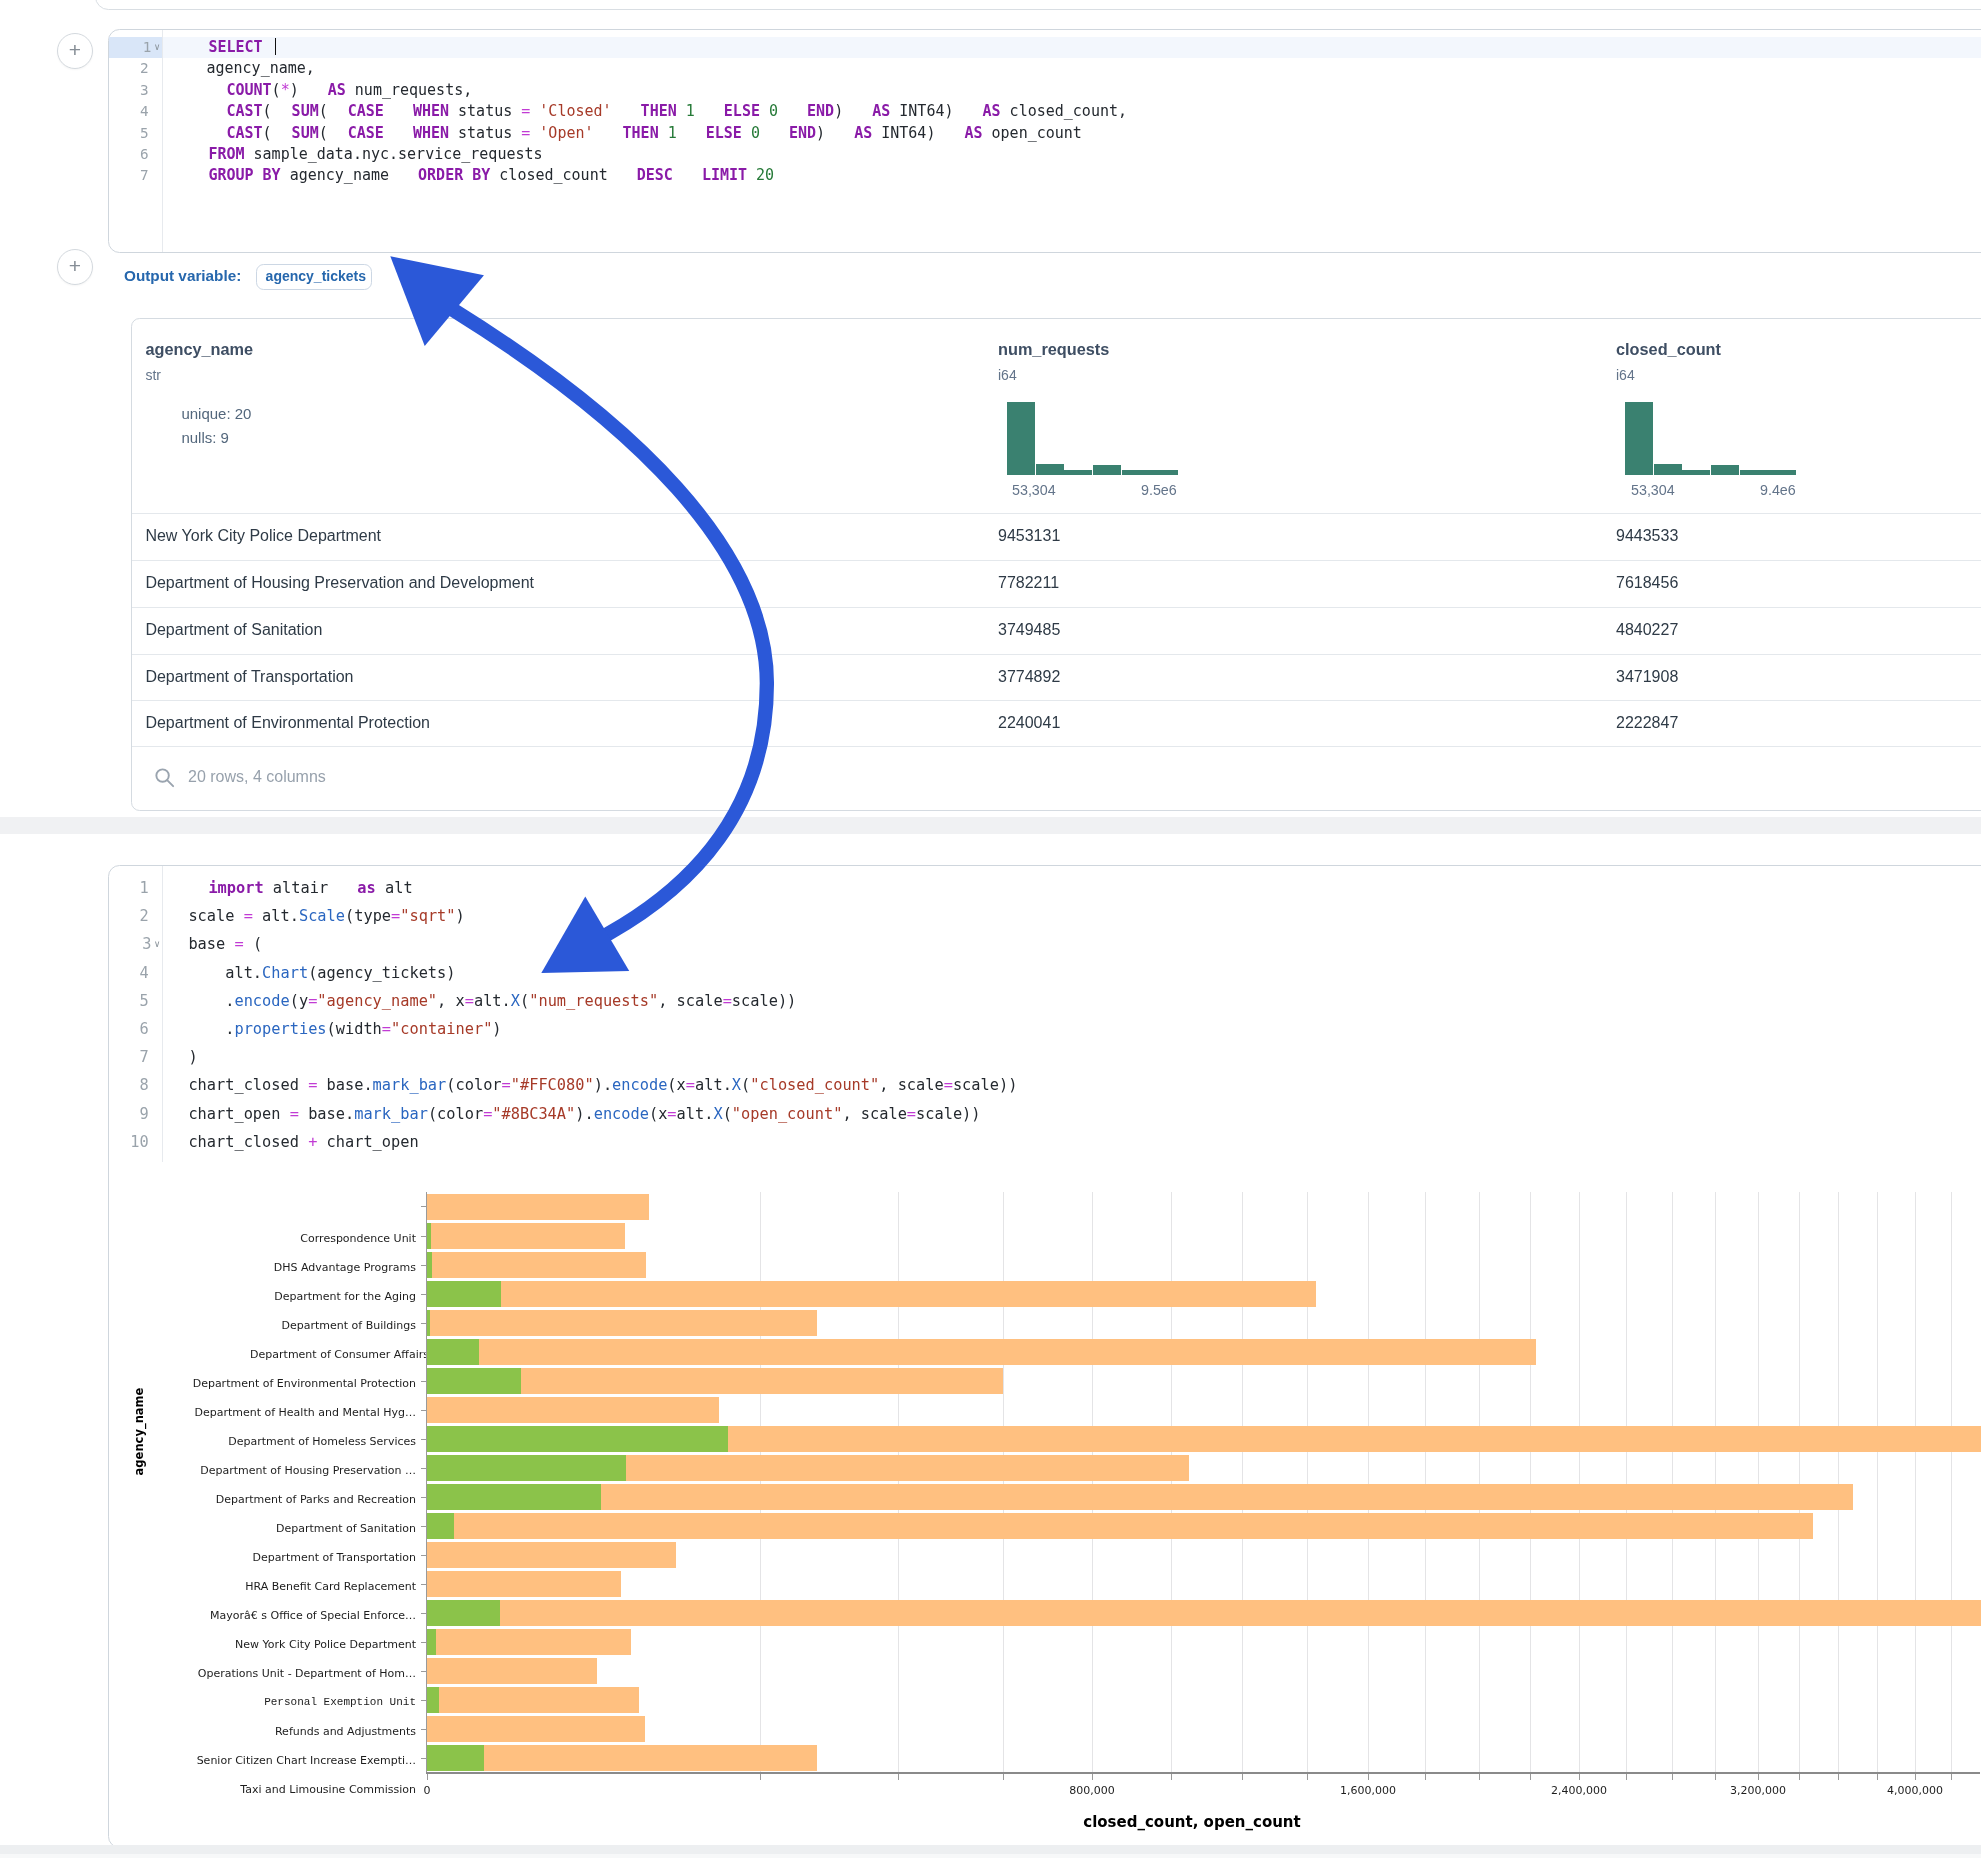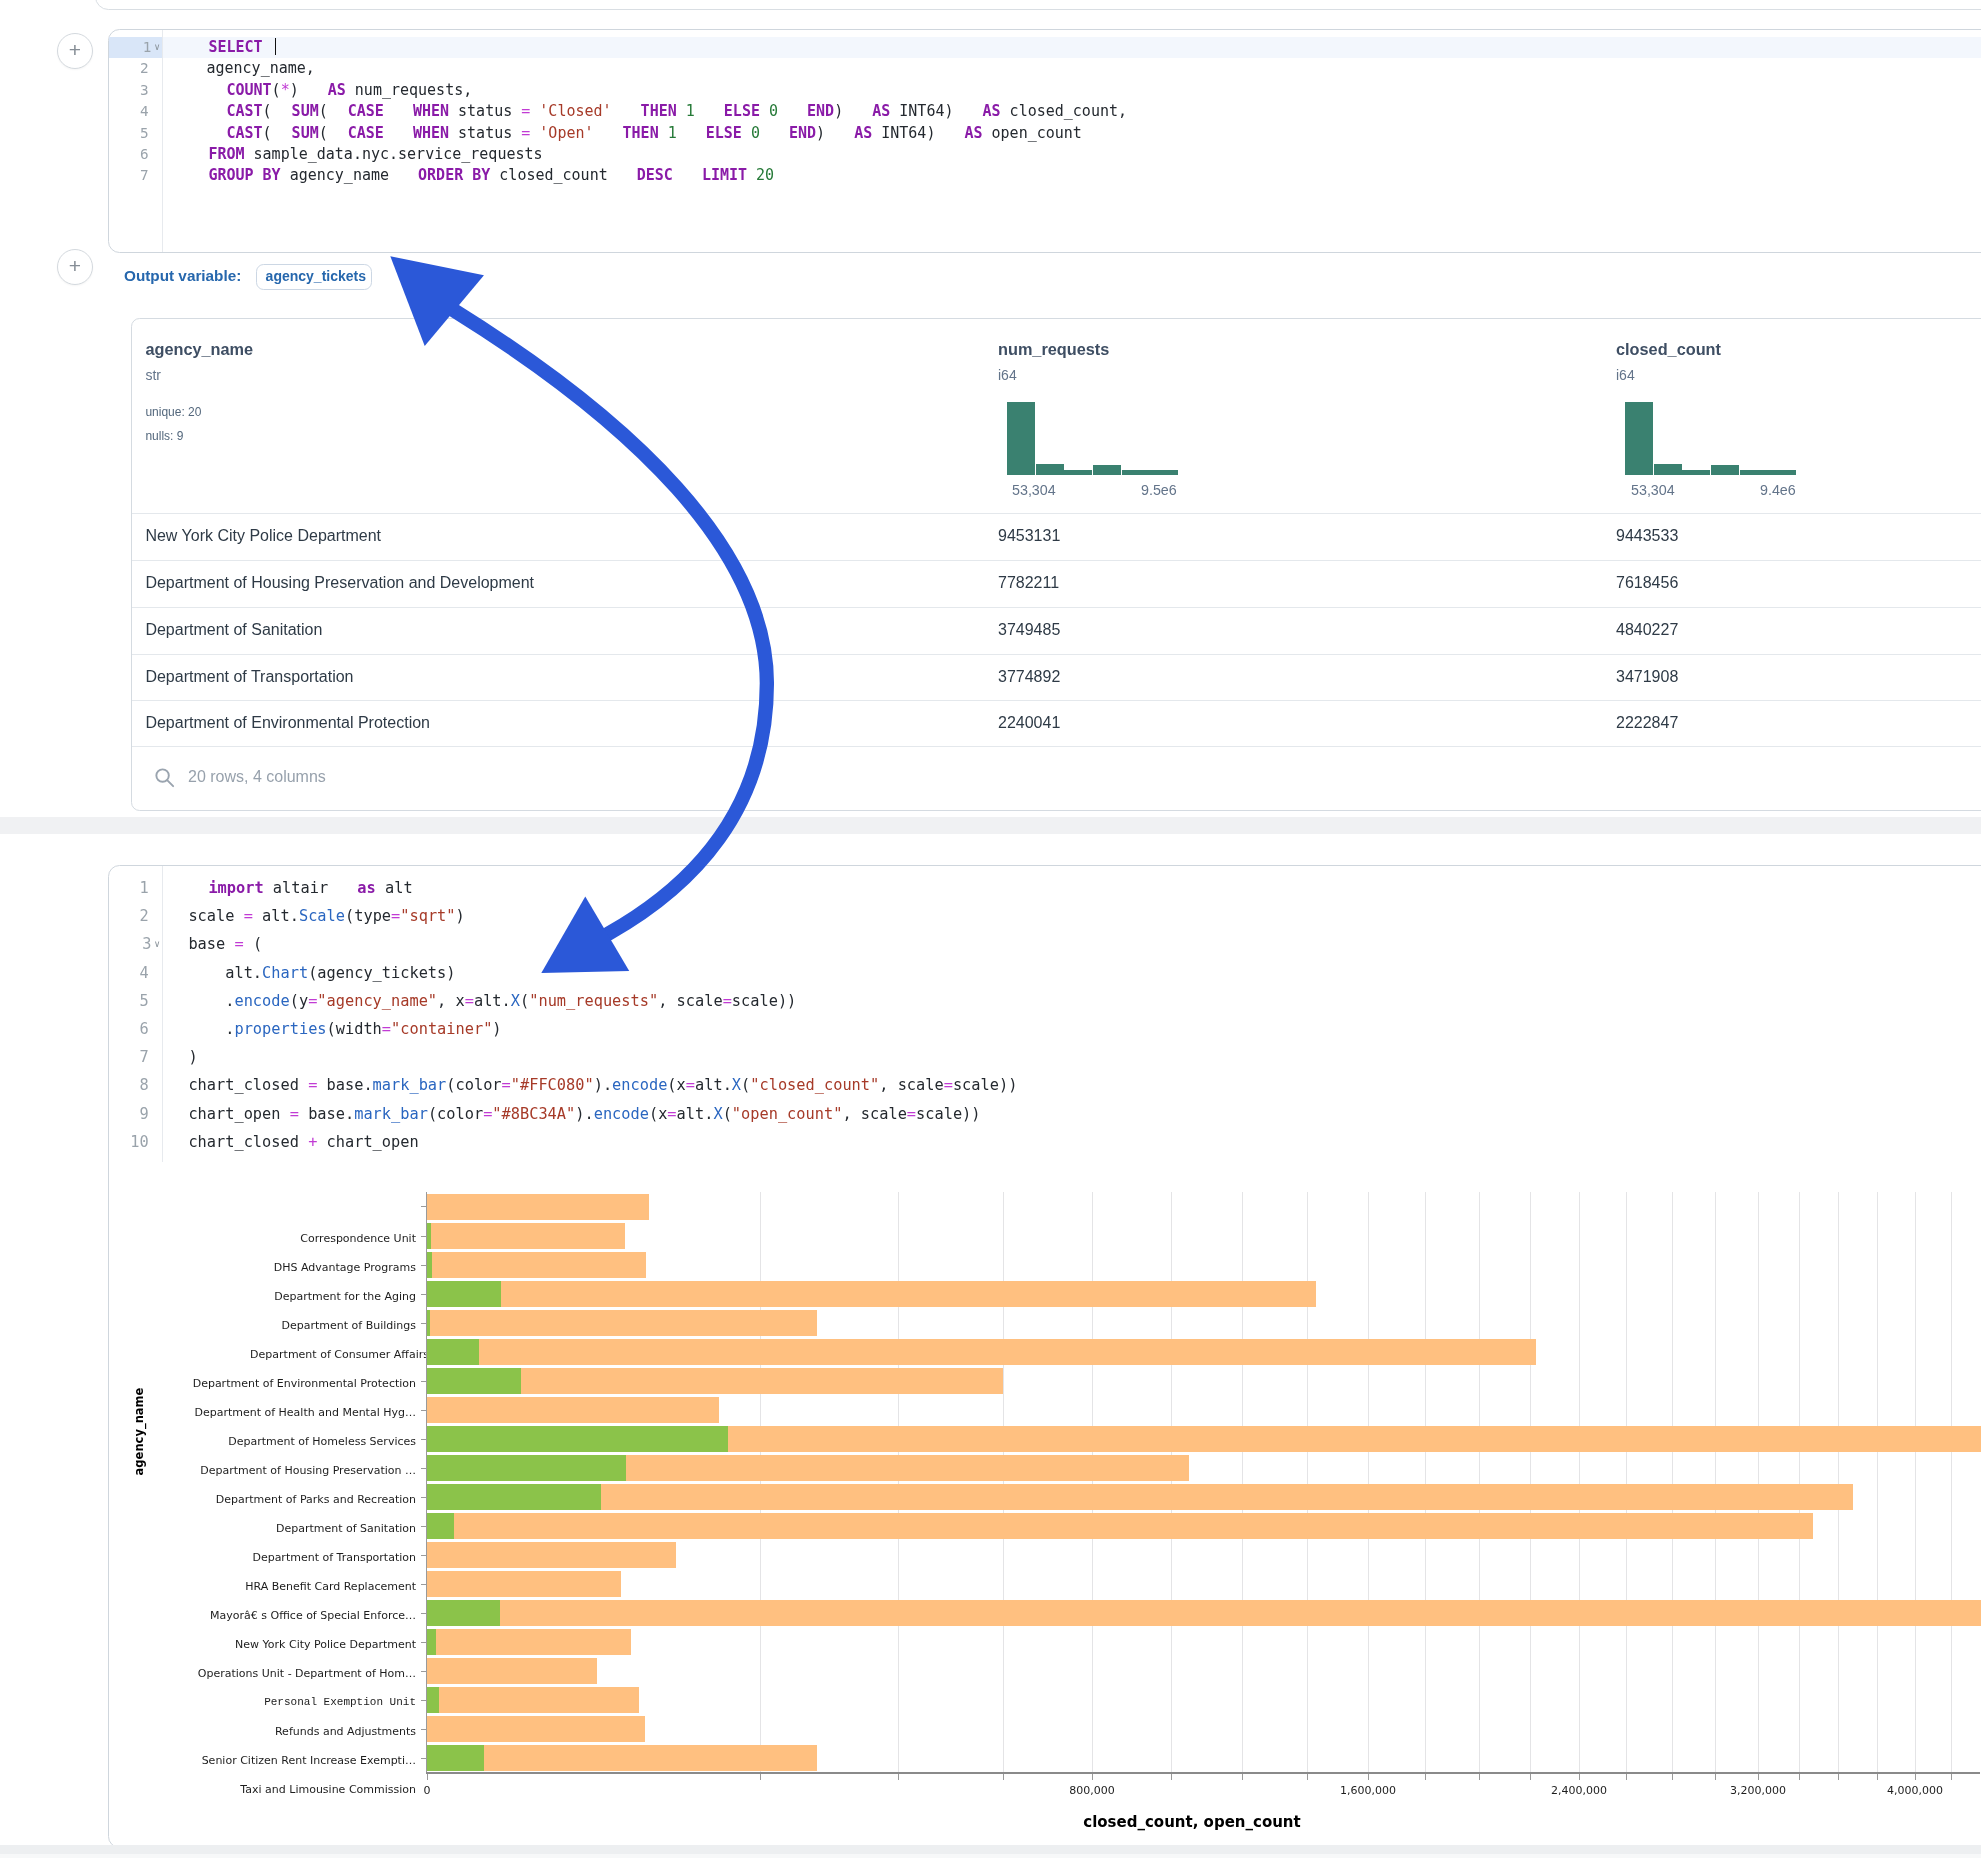--- a/index.html
+++ b/index.html
@@ -32,21 +32,21 @@
   
   .outvar-label{position:absolute;font-weight:bold;color:#2667ad;font-size:15.3px;}
   .outvar-chip{position:absolute;border:1.4px solid #ccd7e4;border-radius:7.6px;background:#fff;
     color:#2667ad;font-weight:bold;font-size:14px;line-height:23px;padding:0 0 0 8.6px;
     width:105px;height:24px;overflow:hidden;white-space:nowrap;}
   
   .tcard{position:absolute;left:131px;top:318px;width:1864px;height:491px;background:#fff;
     border:1.4px solid #d5dbe1;border-radius:8.6px;}
   .col-name{position:absolute;font-weight:bold;font-size:16.3px;color:#3e4e63;}
   .col-type{position:absolute;font-size:14px;color:#63748a;}
-  .col-stat{position:absolute;font-size:12px;color:#53677c;}
+  .col-stat{position:absolute;font-size:15px;color:#53677c;margin-left:36px;}
   .hist{position:absolute;height:73px;}
   .hist .hbar{position:absolute;bottom:0;background:#3a8170;}
   .hist-lab{position:absolute;font-size:14.3px;color:#63748a;}
   .trow{position:absolute;left:0;width:100%;height:47px;border-top:1px solid #e4e8ec;}
   .trow .cell{position:absolute;top:13.4px;font-size:16px;color:#2e3a46;white-space:nowrap;}
   .tfooter{position:absolute;left:0;bottom:0;width:100%;height:63px;border-top:1px solid #e4e8ec;}
   .tfooter .txt{position:absolute;left:56px;top:21px;font-size:16px;color:#97a1ac;}
   
   .grid-v{position:absolute;width:1px;background:#e4e4e6;}
   .bar{position:absolute;height:26px;}
@@ -267,21 +267,21 @@
     <div class="ytick" style="left: 313px; top: 1642px;"></div>
     <div class="bar" style="left: 319px; top: 1629px; width: 204px; background: rgb(255, 192, 128);"></div>
     <div class="bar" style="left: 319px; top: 1629px; width: 9px; background: rgb(139, 195, 74);"></div>
     <div class="ylab" style="left: 21px; top: 1664px; font-family: Liberation Mono, monospace;">Personal Exemption Unit</div>
     <div class="ytick" style="left: 313px; top: 1671px;"></div>
     <div class="bar" style="left: 319px; top: 1658px; width: 170px; background: rgb(255, 192, 128);"></div>
     <div class="ylab" style="left: 21px; top: 1693px;">Refunds and Adjustments</div>
     <div class="ytick" style="left: 313px; top: 1700px;"></div>
     <div class="bar" style="left: 319px; top: 1687px; width: 212px; background: rgb(255, 192, 128);"></div>
     <div class="bar" style="left: 319px; top: 1687px; width: 12.4px; background: rgb(139, 195, 74);"></div>
-    <div class="ylab" style="left: 21px; top: 1722px;">Senior Citizen Rent Increase Exempti…</div>
+    <div class="ylab" style="left: 21px; top: 1722px;">Senior Citizen Chart Increase Exempti…</div>
     <div class="ytick" style="left: 313px; top: 1729px;"></div>
     <div class="bar" style="left: 319px; top: 1716px; width: 218px; background: rgb(255, 192, 128);"></div>
     <div class="ylab" style="left: 21px; top: 1751px;">Taxi and Limousine Commission</div>
     <div class="ytick" style="left: 313px; top: 1758px;"></div>
     <div class="bar" style="left: 319px; top: 1745px; width: 390px; background: rgb(255, 192, 128);"></div>
     <div class="bar" style="left: 319px; top: 1745px; width: 57px; background: rgb(139, 195, 74);"></div>
     <div style="position: absolute; background: rgb(154, 154, 154); left: 318px; top: 1192px; width: 1px; height: 580px;"></div>
     <div style="position: absolute; background: rgb(138, 138, 138); height: 1.9px; left: 318px; top: 1772px; width: 1554px;"></div>
     <div class="xtick" style="left: 319px; top: 1774px;"></div>
     <div class="xtick" style="left: 652px; top: 1774px;"></div>

